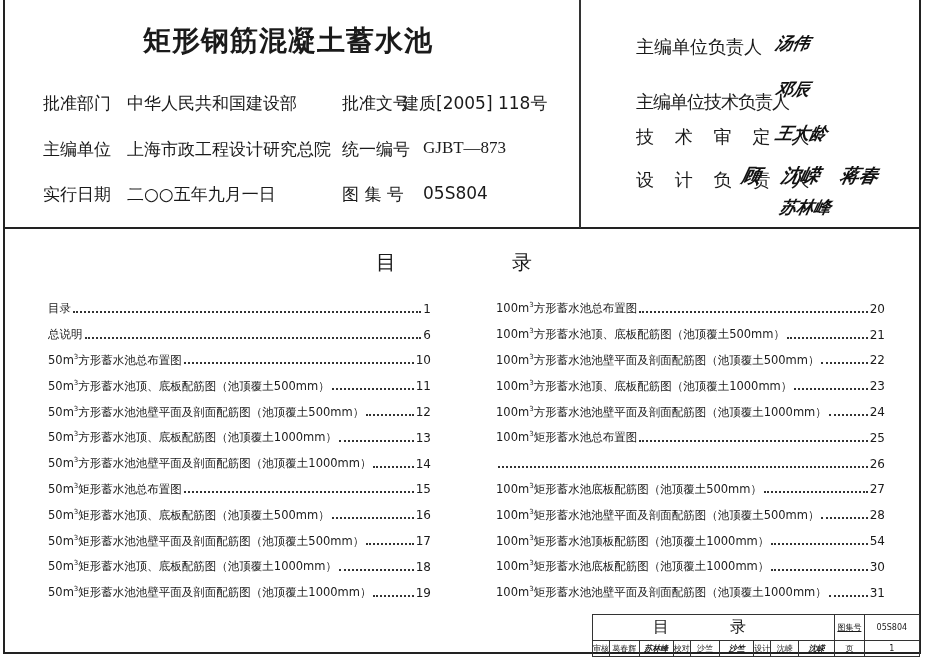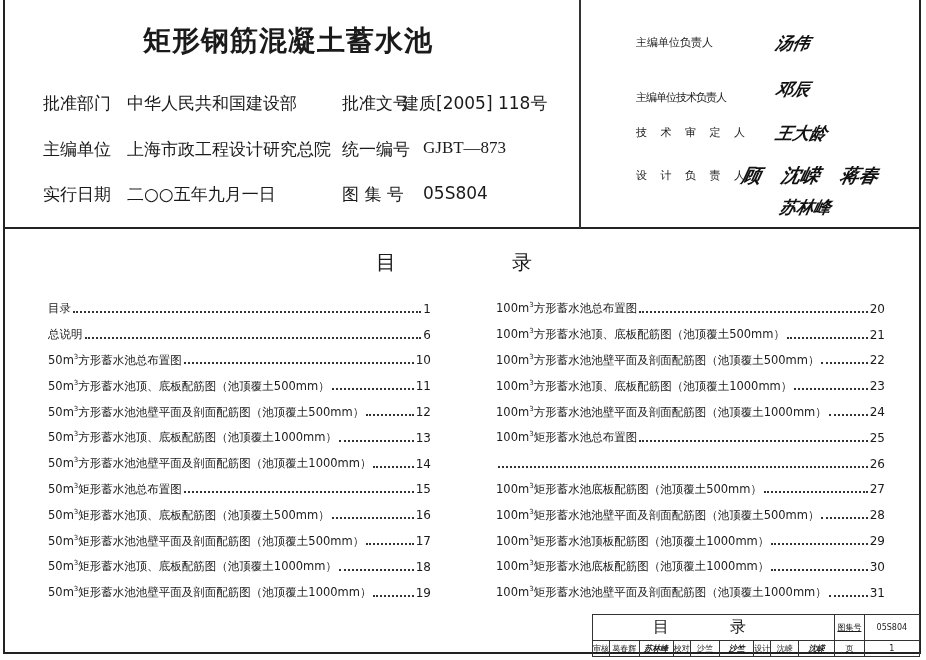--- a/index.html
+++ b/index.html
@@ -7,21 +7,21 @@
          font-family: "DejaVu Sans", "Liberation Sans", sans-serif; color: #1a1a1a; }
   .frame { position: absolute; left: 3px; top: -2px; width: 918px; height: 656px;
            border: 2px solid #222; border-top: none; box-sizing: border-box; }
   .hline { position: absolute; background: #222; }
   .vline { position: absolute; background: #333; }
 
   .title { position: absolute; left: 0; width: 576px; top: 22px; text-align: center;
            font-size: 28px; font-weight: bold; letter-spacing: 1px; }
   .info-label, .info-value { position: absolute; font-size: 17px; white-space: nowrap; }
 
-  .sign-label { position: absolute; font-size: 11px; white-space: nowrap; }
+  .sign-label { position: absolute; font-size: 18px; white-space: nowrap; font-family: Liberation Mono, monospace; }
   .sig { position: absolute; font-family: "DejaVu Serif", serif; font-style: italic;
          font-size: 17px; font-weight: bold; color: #111; transform: skewX(-12deg); white-space: nowrap; }
 
   .toc-head { position: absolute; top: 249px; font-size: 20px; }
   .toc-col { position: absolute; top: 296px; }
   .toc-row { position: relative; height: 25.8px; display: flex; align-items: center;
              font-size: 11.5px; white-space: nowrap; }
   .toc-row .t { flex: 0 0 auto; }
   .toc-row .t sup { font-size: 7px; }
   .toc-row .dots { flex: 1 1 auto; border-bottom: 2px dotted #333; margin: 0 2px; height: 0; transform: translateY(3px); }
@@ -174,21 +174,21 @@
       <span class="p">27</span>
     </div>
   <div class="toc-row">
       <span class="t"><span>100m</span><sup>3</sup><span>矩形蓄水池池壁平面及剖面配筋图（池顶覆土500mm）</span></span>
       <span class="dots"></span>
       <span class="p">28</span>
     </div>
   <div class="toc-row">
       <span class="t"><span>100m</span><sup>3</sup><span>矩形蓄水池顶板配筋图（池顶覆土1000mm）</span></span>
       <span class="dots"></span>
-      <span class="p">29</span>
+      <span class="p">54</span>
     </div>
   <div class="toc-row">
       <span class="t"><span>100m</span><sup>3</sup><span>矩形蓄水池底板配筋图（池顶覆土1000mm）</span></span>
       <span class="dots"></span>
       <span class="p">30</span>
     </div>
   <div class="toc-row">
       <span class="t"><span>100m</span><sup>3</sup><span>矩形蓄水池池壁平面及剖面配筋图（池顶覆土1000mm）</span></span>
       <span class="dots"></span>
       <span class="p">31</span>

